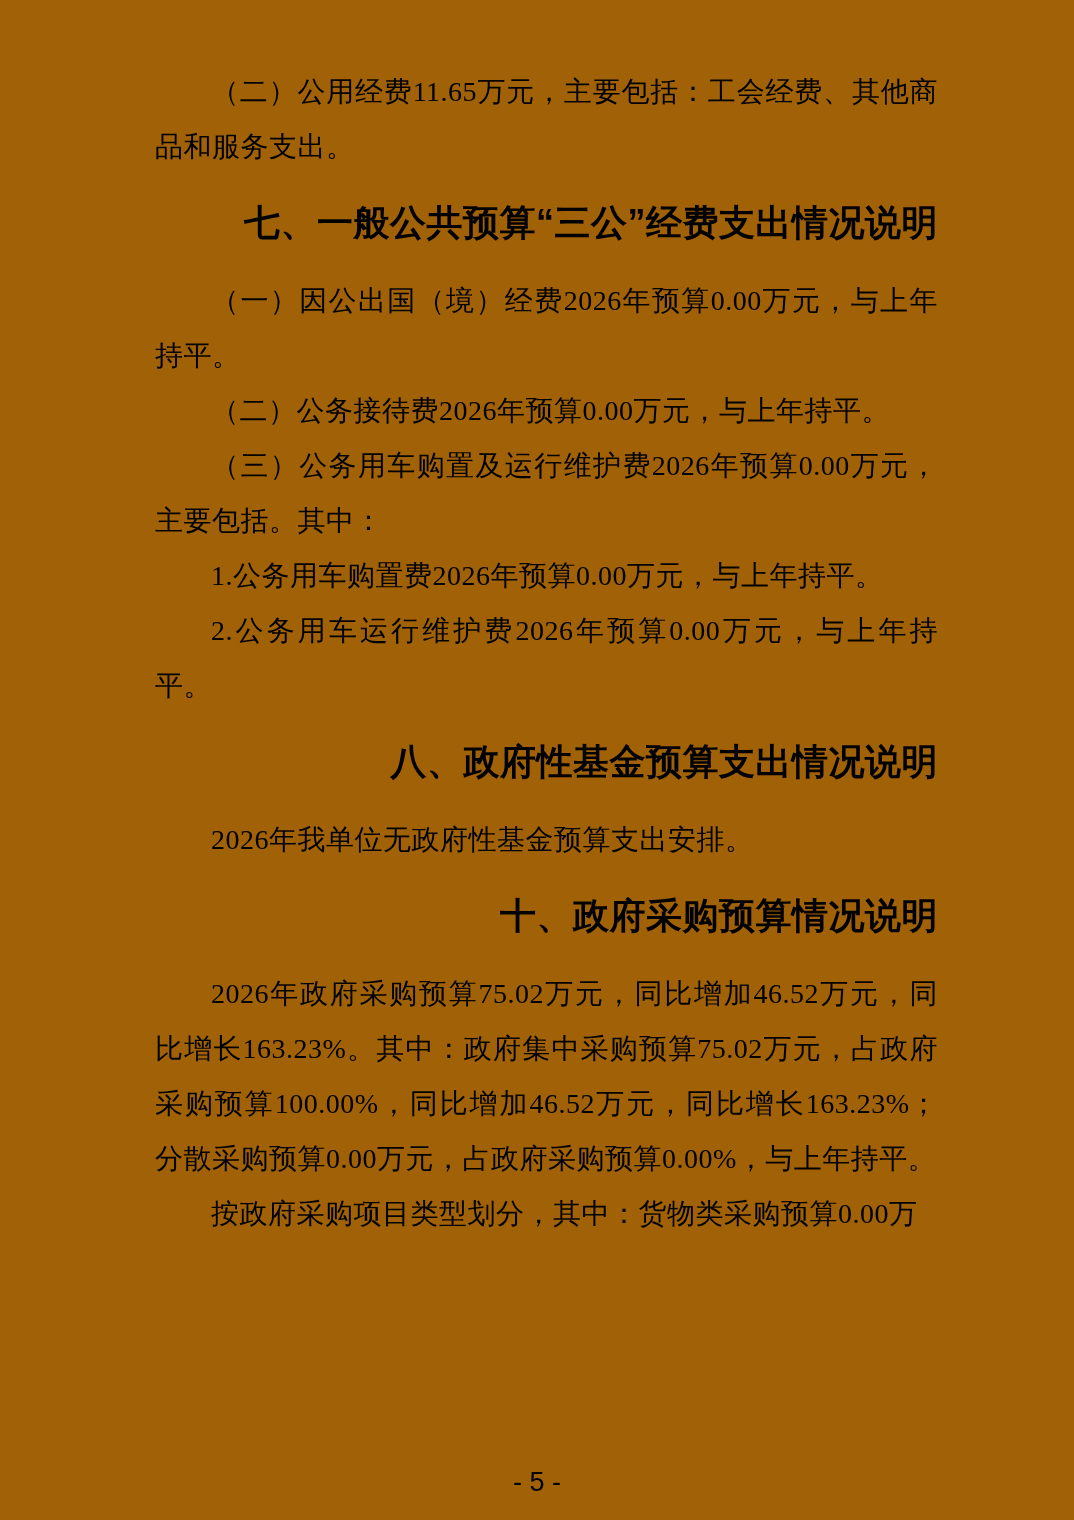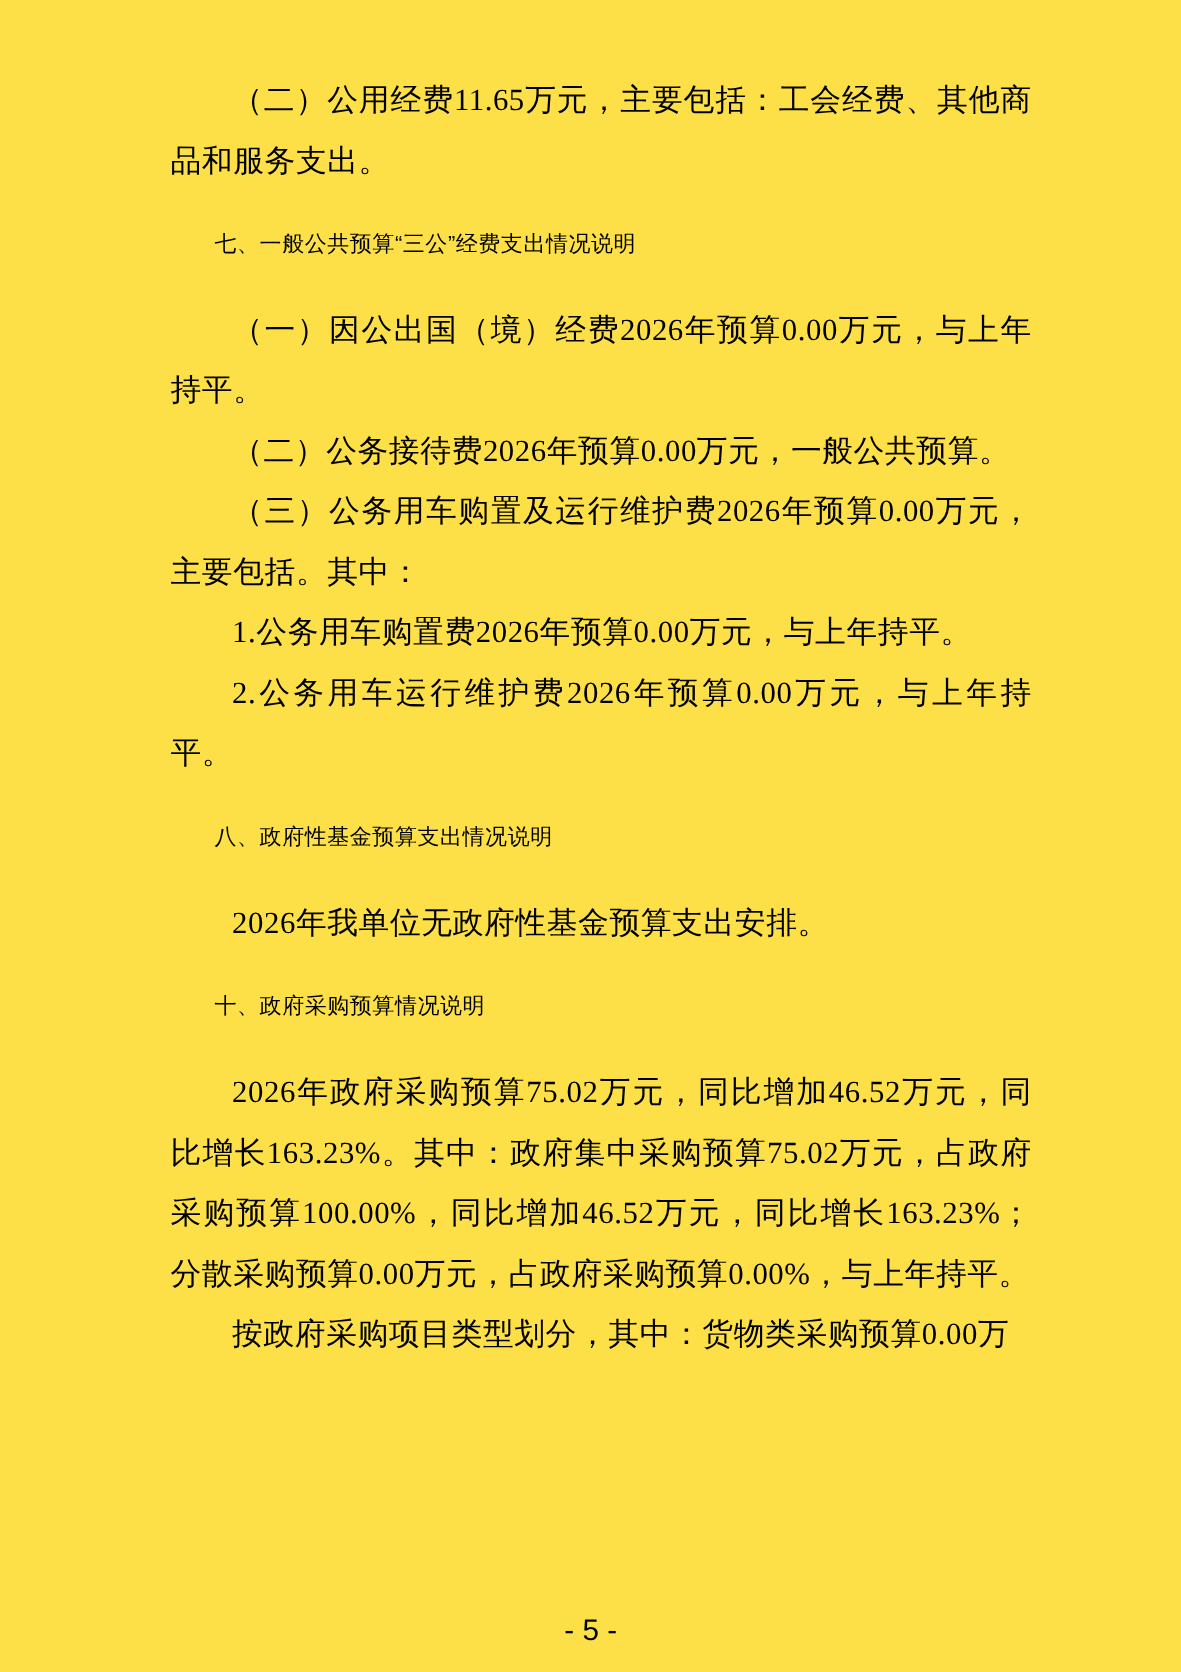--- a/index.html
+++ b/index.html
@@ -4,46 +4,47 @@
 <style>
   html, body {
     margin: 0;
     padding: 0;
     background: #ffffff;
   }
   .page {
     position: relative;
     width: 1074px;
     height: 1520px;
-    background: #fde047;
+    background: #a16207;
     color: #000000;
     box-sizing: border-box;
     overflow: hidden;
     font-family: "Liberation Serif", "DejaVu Serif", serif;
   }
   .content {
     box-sizing: border-box;
     padding: 64px 136px 0 155px;
   }
   .para {
     margin: 0;
     font-size: 28px;
     line-height: 55px;
     text-align: justify;
     text-indent: 2em;
     letter-spacing: 0.5px;
   }
   .heading {
     margin: 21px 0 23px 0;
-    font-size: 20px;
+    font-size: 36px;
     line-height: 55px;
-    font-weight: normal;
+    font-weight: bold;
     font-family: "Liberation Sans", "DejaVu Sans", sans-serif;
     text-indent: 2em;
     letter-spacing: 0.5px;
+    text-align: right;
   }
   .page-number {
     position: absolute;
     left: 0;
     right: 0;
     top: 1466px;
     text-align: center;
     font-size: 27px;
     line-height: 32px;
     font-family: "Liberation Sans", "DejaVu Sans", sans-serif;
@@ -51,21 +52,21 @@
   }
 </style>
 </head>
 <body>
 
 <div class="page">
   <div class="content">
     <p class="para">（二）公用经费11.65万元，主要包括：工会经费、其他商品和服务支出。</p>
     <h2 class="heading">七、一般公共预算“三公”经费支出情况说明</h2>
     <p class="para">（一）因公出国（境）经费2026年预算0.00万元，与上年持平。</p>
-    <p class="para">（二）公务接待费2026年预算0.00万元，一般公共预算。</p>
+    <p class="para">（二）公务接待费2026年预算0.00万元，与上年持平。</p>
     <p class="para">（三）公务用车购置及运行维护费2026年预算0.00万元，主要包括。其中：</p>
     <p class="para">1.公务用车购置费2026年预算0.00万元，与上年持平。</p>
     <p class="para">2.公务用车运行维护费2026年预算0.00万元，与上年持平。</p>
     <h2 class="heading">八、政府性基金预算支出情况说明</h2>
     <p class="para">2026年我单位无政府性基金预算支出安排。</p>
     <h2 class="heading">十、政府采购预算情况说明</h2>
     <p class="para">2026年政府采购预算75.02万元，同比增加46.52万元，同比增长163.23%。其中：政府集中采购预算75.02万元，占政府采购预算100.00%，同比增加46.52万元，同比增长163.23%；分散采购预算0.00万元，占政府采购预算0.00%，与上年持平。</p>
     <p class="para">按政府采购项目类型划分，其中：货物类采购预算0.00万</p>
   </div>
   <div class="page-number">- 5 -</div>

